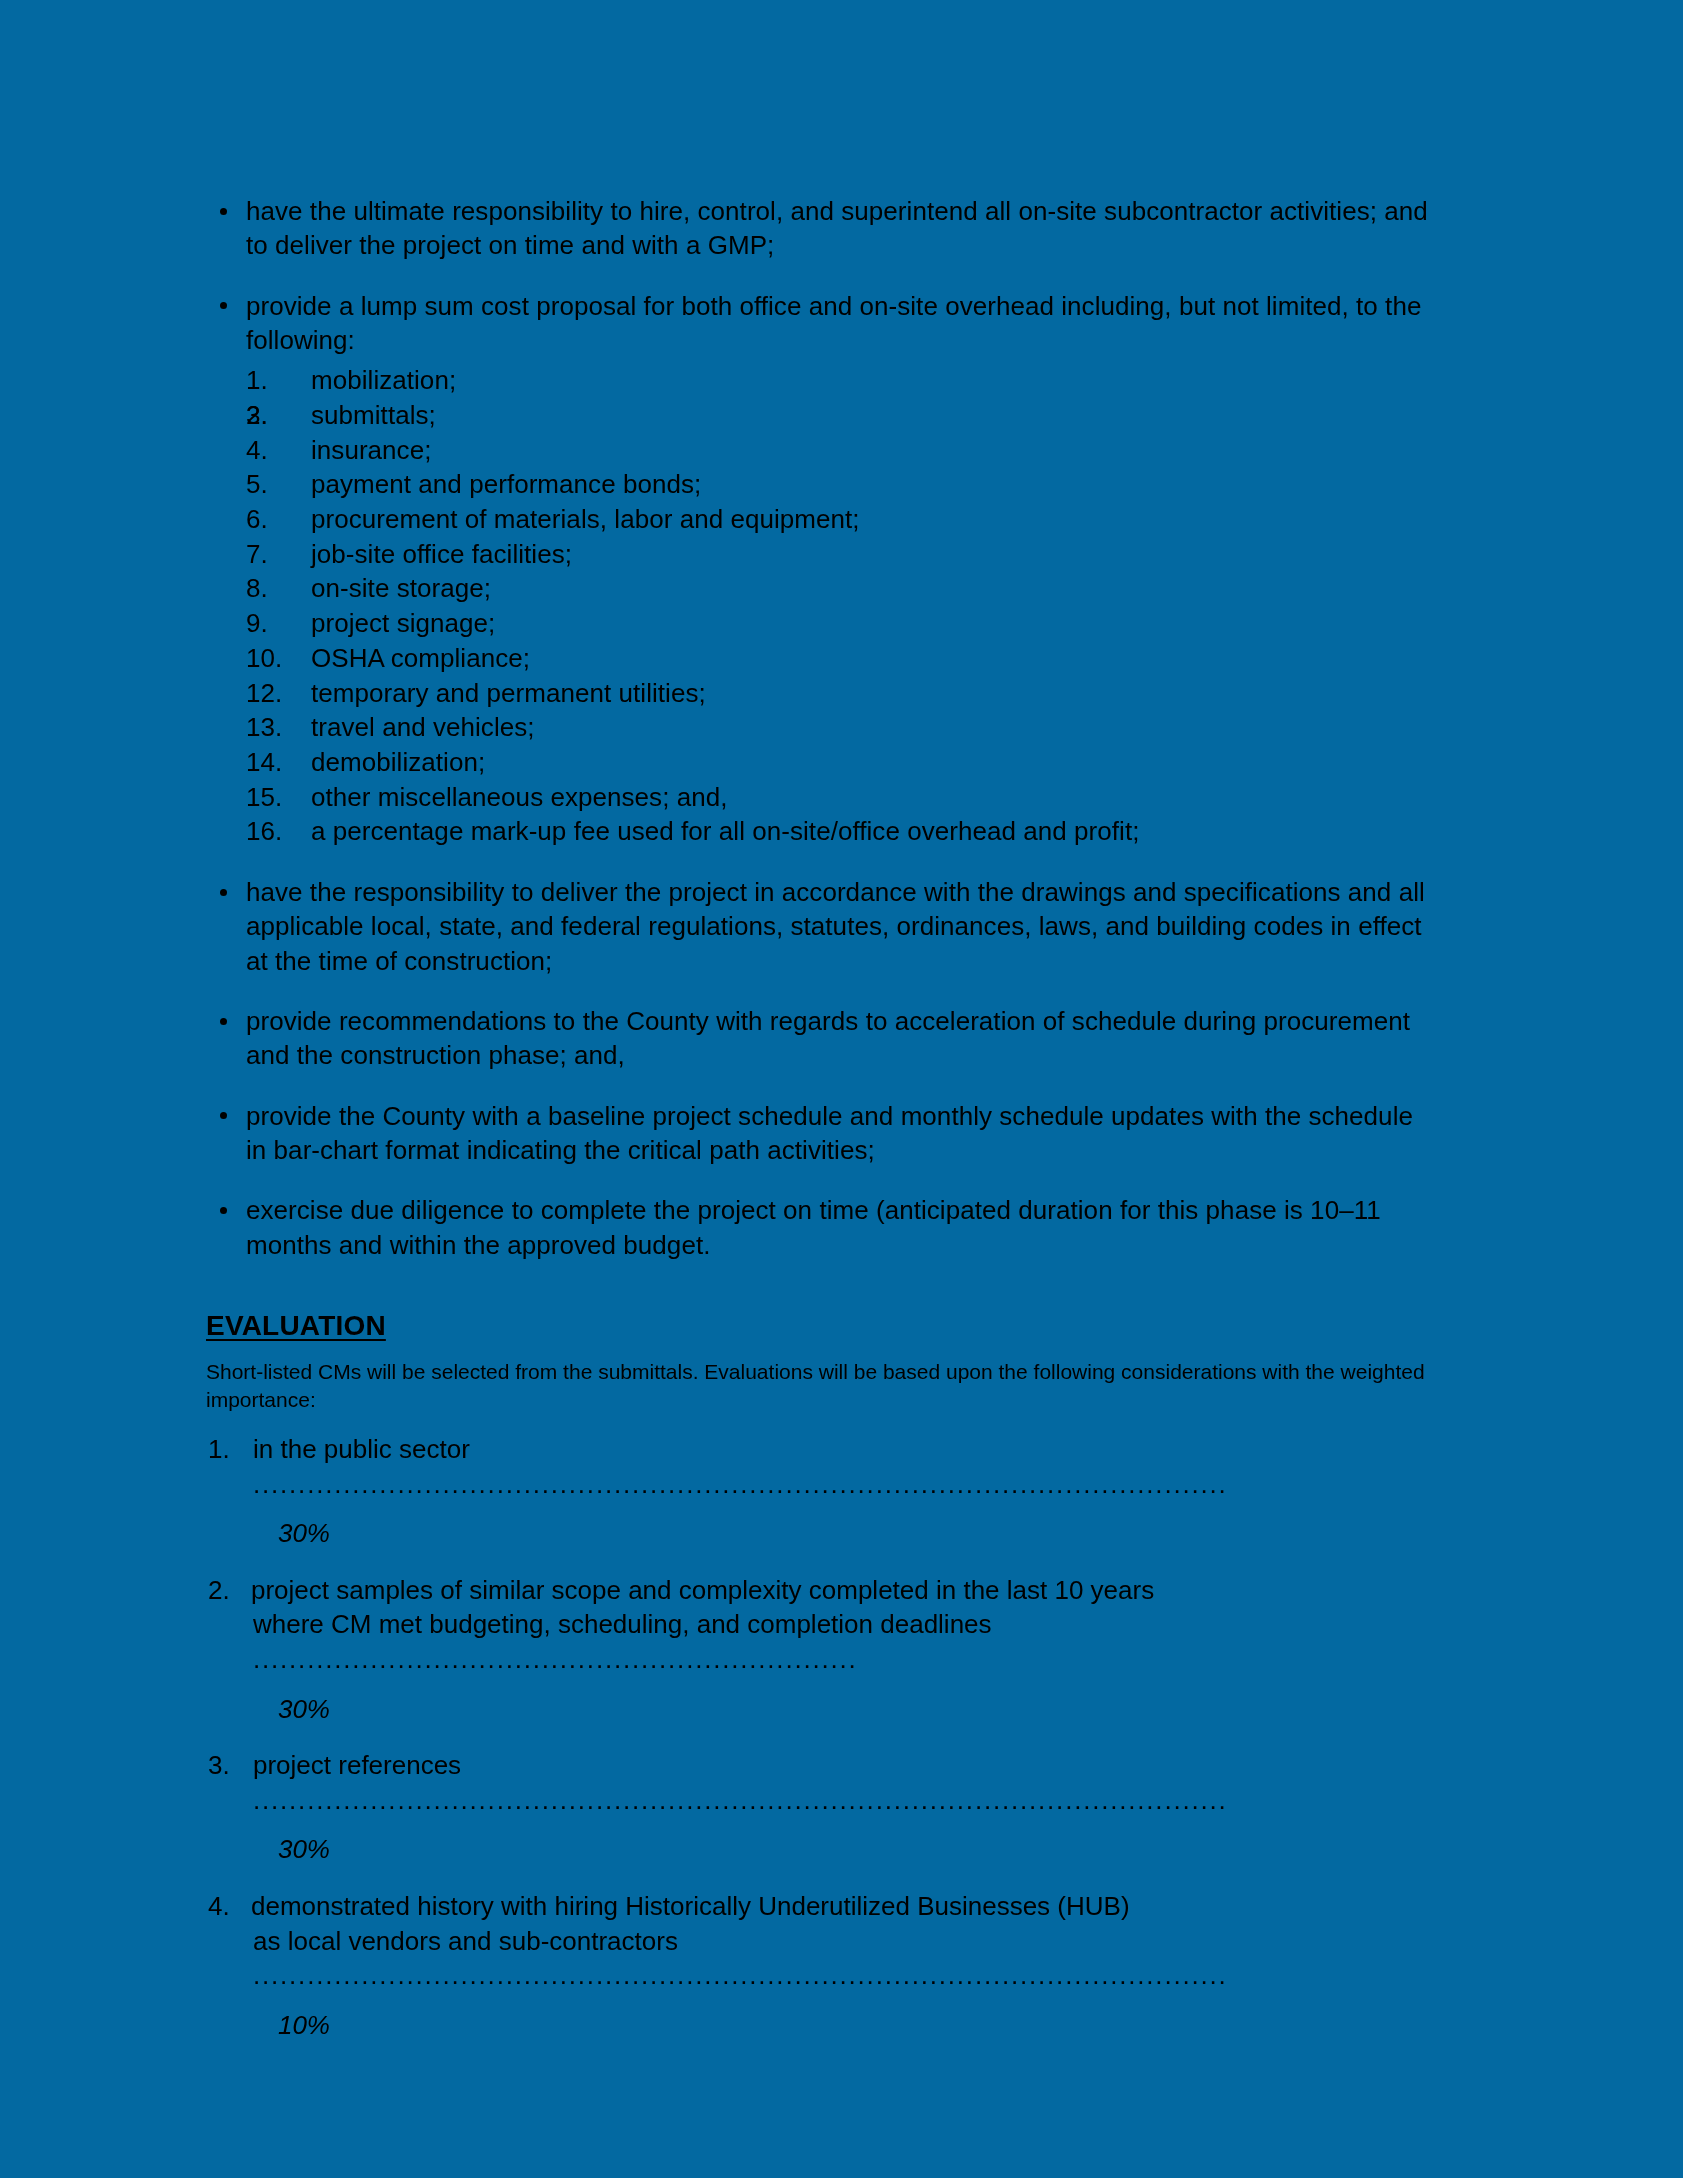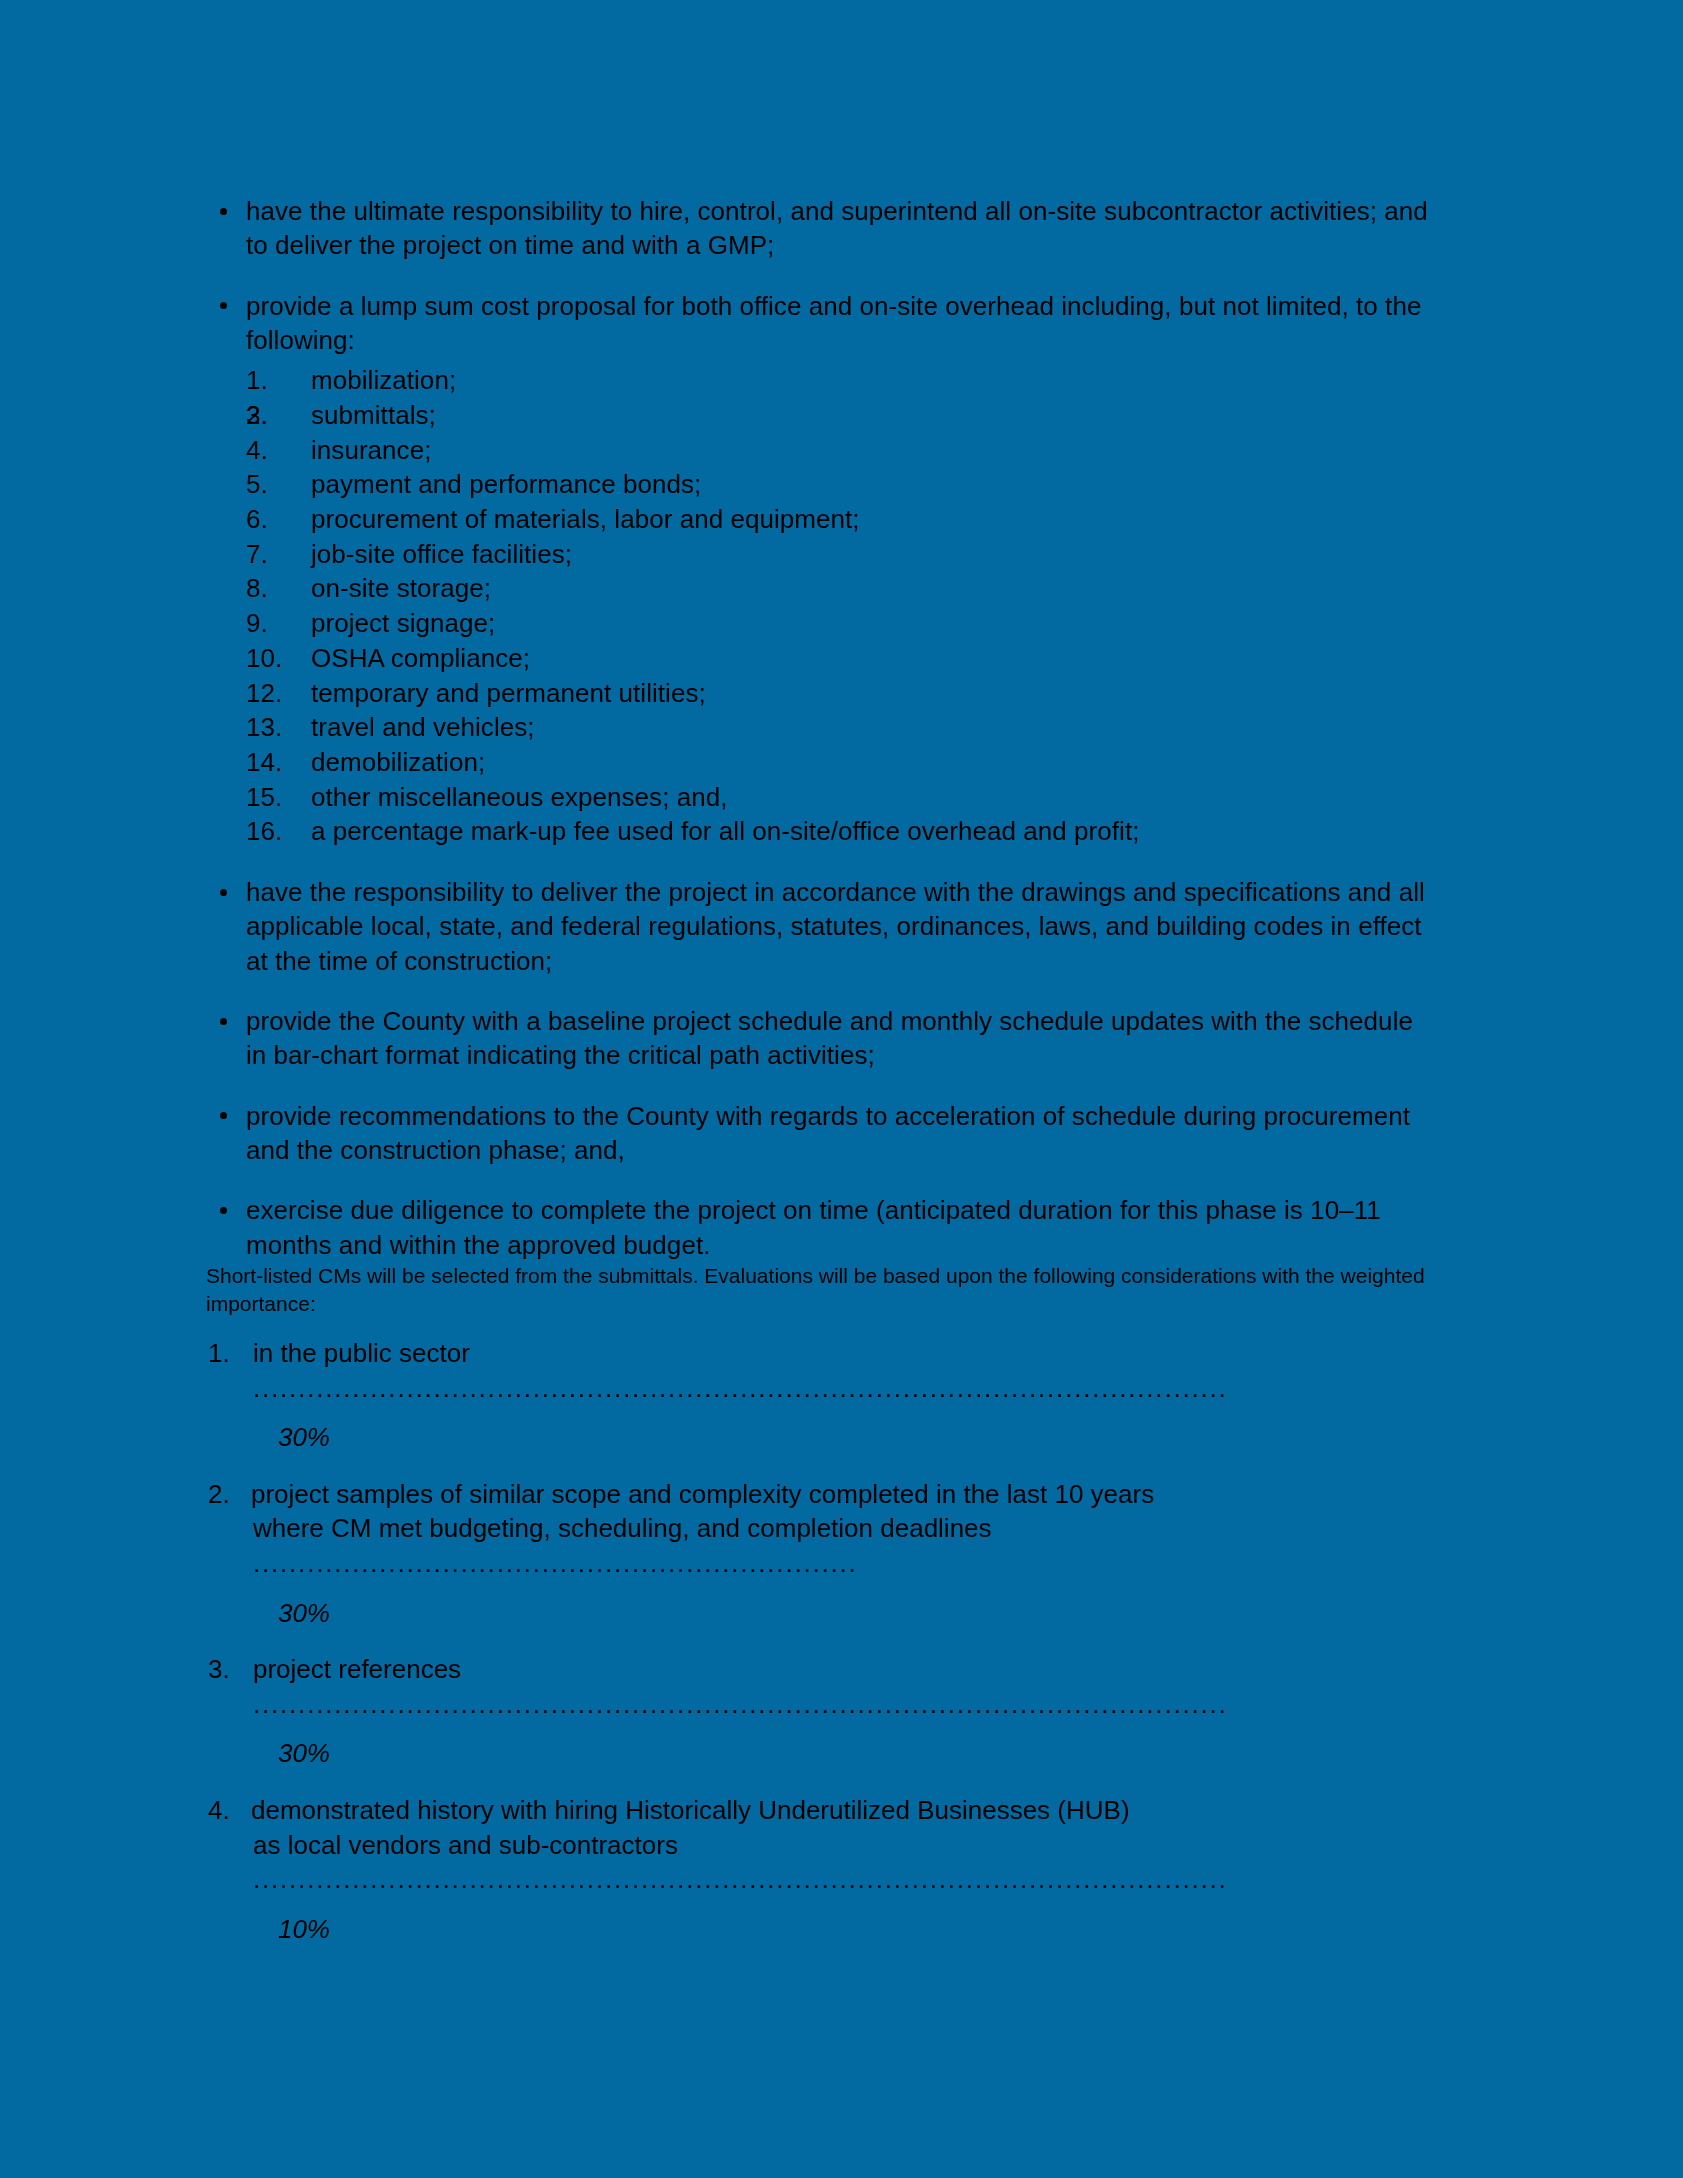--- a/index.html
+++ b/index.html
@@ -224,35 +224,36 @@
         </ol>
       </li>
 
       <li class="bullet-item" style="margin-top:24px;">
         <span class="dot"></span>
         <span class="bullet-text">have the responsibility to deliver the project in accordance with the drawings and specifications and all applicable local, state, and federal regulations, statutes, ordinances, laws, and building codes in effect at the time of construction;</span>
       </li>
 
       <li class="bullet-item">
         <span class="dot"></span>
+        <span class="bullet-text">provide recommendations to the County with regards to acceleration of schedule during procurement and the construction phase; and,</span>
+      </li>
+
+      <li class="bullet-item">
+        <span class="dot"></span>
         <span class="bullet-text">provide the County with a baseline project schedule and monthly schedule updates with the schedule in bar-chart format indicating the critical path activities;</span>
       </li>
 
       <li class="bullet-item">
         <span class="dot"></span>
-        <span class="bullet-text">provide recommendations to the County with regards to acceleration of schedule during procurement and the construction phase; and,</span>
-      </li>
-
-      <li class="bullet-item">
-        <span class="dot"></span>
         <span class="bullet-text">exercise due diligence to complete the project on time (anticipated duration for this phase is 10–11 months and within the approved budget.</span>
       </li>
 
     </ul>
 
+    <div class="section-heading">EVALUATION</div>
 
     <p class="intro-para">Short-listed CMs will be selected from the submittals. Evaluations will be based upon the following considerations with the weighted importance:</p>
 
     <ol class="eval-list">
 
       <li class="eval-item">
         <span class="num">1.</span>
         <span class="leader-line">
           <span class="leader-head">in the public sector </span>
           <span class="leader-dots">............................................................................................................</span>

